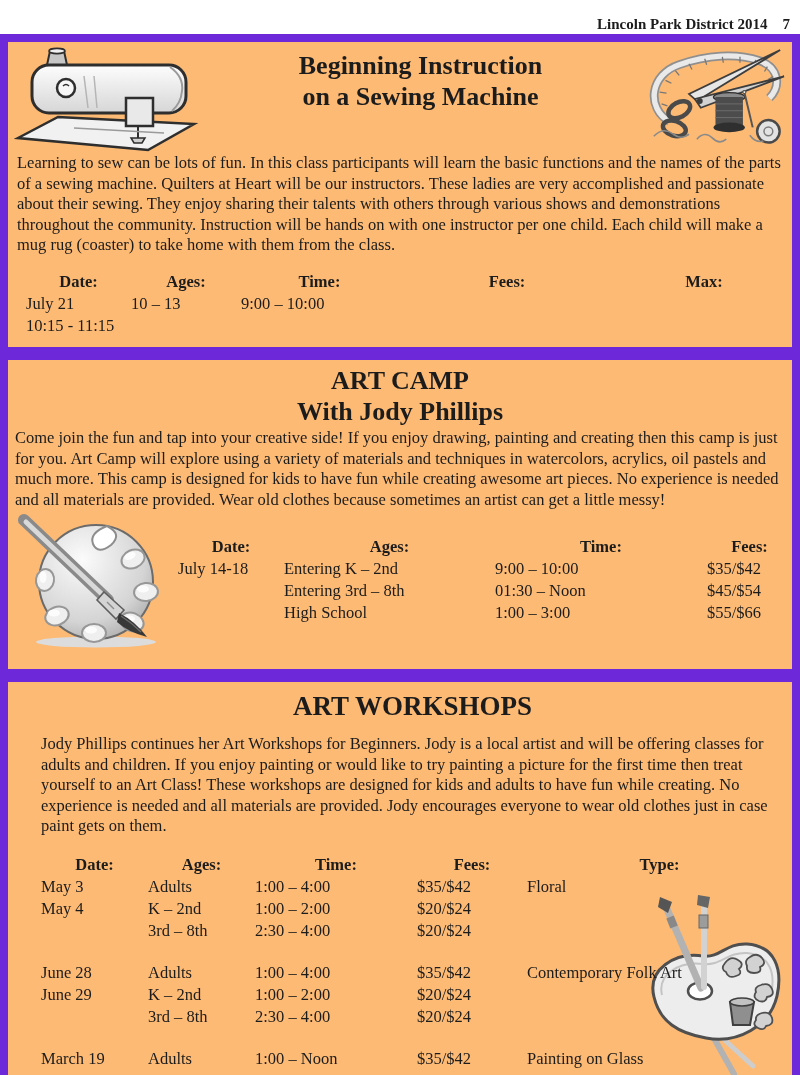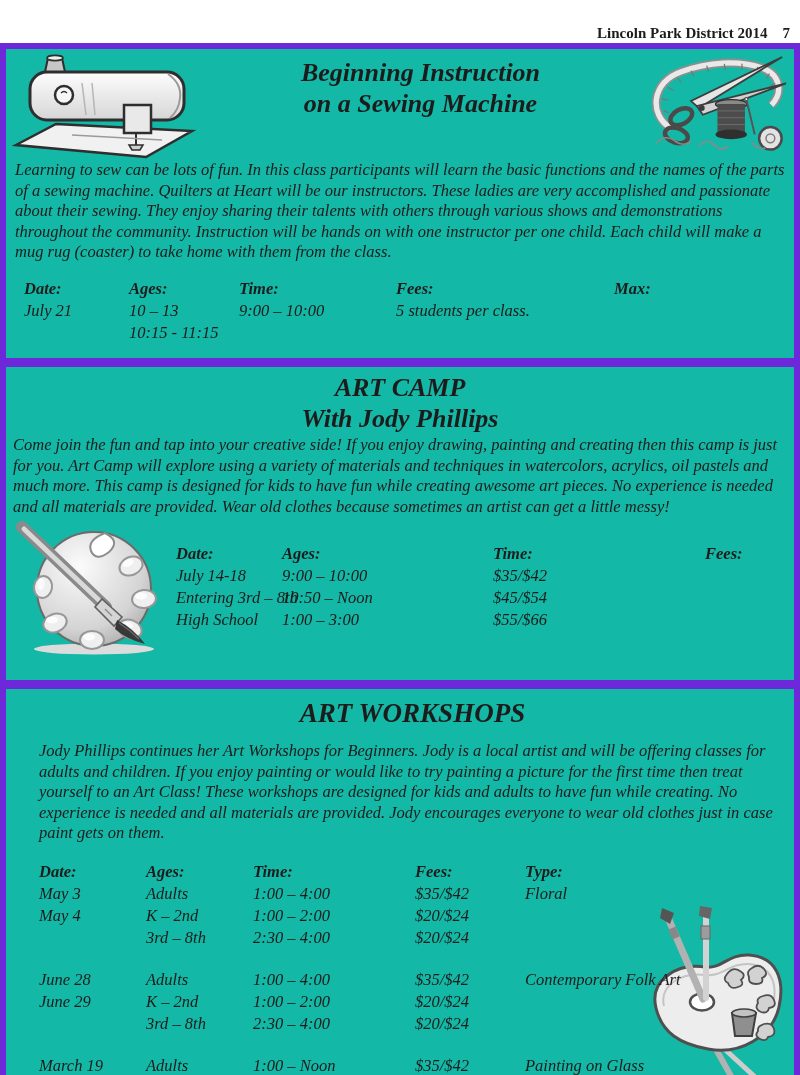--- a/index.html
+++ b/index.html
@@ -1,35 +1,35 @@
 <!DOCTYPE html>
 <html><head>
 <meta charset="utf-8">
 <style>
   html,body{margin:0;padding:0;}
   body{
     width:800px;height:1075px;overflow:hidden;background:#ffffff;
     font-family:"Liberation Serif","DejaVu Serif",serif;color:#1c1c1c;
   }
-  .page-header{height:18px;text-align:right;padding:1px 10px 0 0;font-weight:bold;font-size:15px;line-height:16px;margin-top:24px;}
+  .page-header{height:18px;text-align:right;padding:16px 10px 0 0;font-weight:bold;font-size:15px;line-height:16px;}
   .page-num{margin-left:15px;}
-  .box{border:6px solid #6d28d9;box-sizing:border-box;background:#14b8a6;font-style:italic;}
+  .box{border:8px solid #6d28d9;box-sizing:border-box;background:#fdba74;}
   .box+.box{margin-top:-3px;}
   #box-sewing{height:321px;}
   #box-camp{height:325px;}
   #box-workshops{height:417px;padding-left:25px;}
 
   .sew-top{display:flex;align-items:flex-start;}
   .img-slot{flex:0 0 auto;}
   .sew-title{flex:1;text-align:center;font-weight:bold;font-size:26px;line-height:31px;padding-top:8px;}
   .para{font-size:16.5px;line-height:20.5px;margin:1px 9px 0 9px;}
 
   .tbl{display:grid;font-size:16.5px;line-height:22px;}
   .tbl div{white-space:nowrap;}
-  .tbl .h{font-weight:bold;}
+  .tbl .h{font-weight:bold;text-align:center;}
   #sew-tbl{grid-template-columns:105px 110px 157px 218px auto;margin:15px 0 0 18px;}
   #camp-tbl{grid-template-columns:106px 211px 212px auto;margin-top:24px;flex:1;align-content:start;}
   #ws-tbl{grid-template-columns:107px 107px 162px 110px auto;margin:17px 0 0 8px;position:relative;z-index:2;}
   .gap{grid-column:1/-1;height:20px;}
 
   .sec-title{text-align:center;font-weight:bold;font-size:26px;line-height:31px;margin-top:5px;}
   .camp-bottom{display:flex;align-items:flex-start;margin-top:2px;}
   #box-workshops{position:relative;}
   .ws-img{position:absolute;right:5px;bottom:3px;z-index:1;}
   svg{display:block;}
@@ -98,21 +98,20 @@
   <div class="para">Learning to sew can be lots of fun. In this class participants will learn the basic functions and the names of the parts of a sewing machine. Quilters at Heart will be our instructors. These ladies are very accomplished and passionate about their sewing. They enjoy sharing their talents with others through various shows and demonstrations throughout the community.  Instruction will be hands on with one instructor per one child. Each child will make a mug rug (coaster) to take home with them from the class.</div>
   <div class="tbl" id="sew-tbl">
     <div class="h">Date:</div>
     <div class="h">Ages:</div>
     <div class="h">Time:</div>
     <div class="h">Fees:</div>
     <div class="h">Max:</div>
     <div>July 21</div>
     <div>10 – 13</div>
     <div>9:00 – 10:00</div>
-    <div>5 students per class.</div>
     <div></div>
     <div></div>
     <div>10:15 - 11:15</div>
     <div></div>
     <div></div>
   </div>
 </div>
 
 <div class="box" id="box-camp">
   <div class="sec-title">
@@ -156,25 +155,26 @@
         <path d="M107,101 q16,8 28,24 q-19,-5 -30,-15 z" fill="#383838"></path>
         <path d="M109,104 q11,7 20,16" stroke="#6e6e6e" stroke-width="1.2" fill="none"></path>
       </svg>
     </div>
     <div class="tbl" id="camp-tbl">
       <div class="h">Date:</div>
       <div class="h">Ages:</div>
       <div class="h">Time:</div>
       <div class="h">Fees:</div>
       <div>July 14-18</div>
+      <div>Entering K – 2nd</div>
       <div>9:00 – 10:00</div>
       <div>$35/$42</div>
       <div></div>
       <div>Entering 3rd – 8th</div>
-      <div>10:50 – Noon</div>
+      <div>01:30 – Noon</div>
       <div>$45/$54</div>
       <div></div>
       <div>High School</div>
       <div>1:00 – 3:00</div>
       <div>$55/$66</div>
     </div>
   </div>
 </div>
 
 <div class="box" id="box-workshops">

